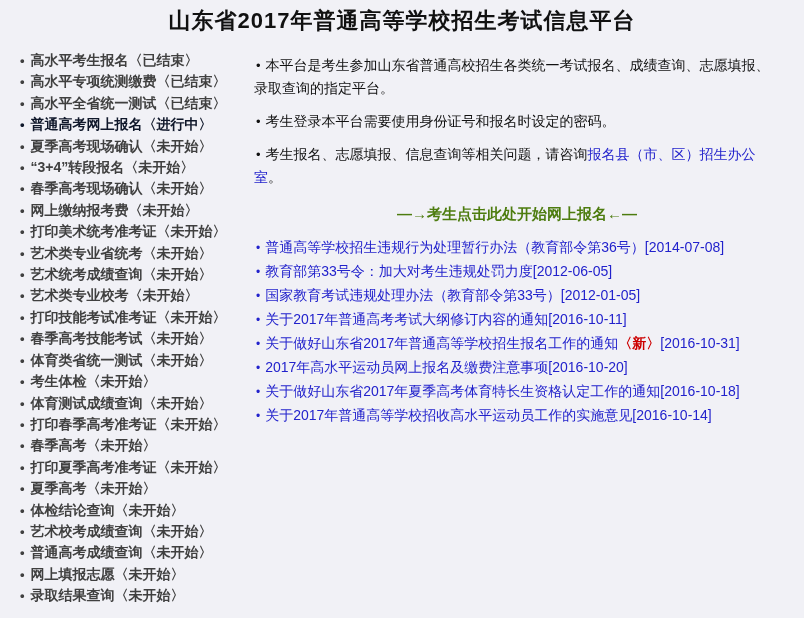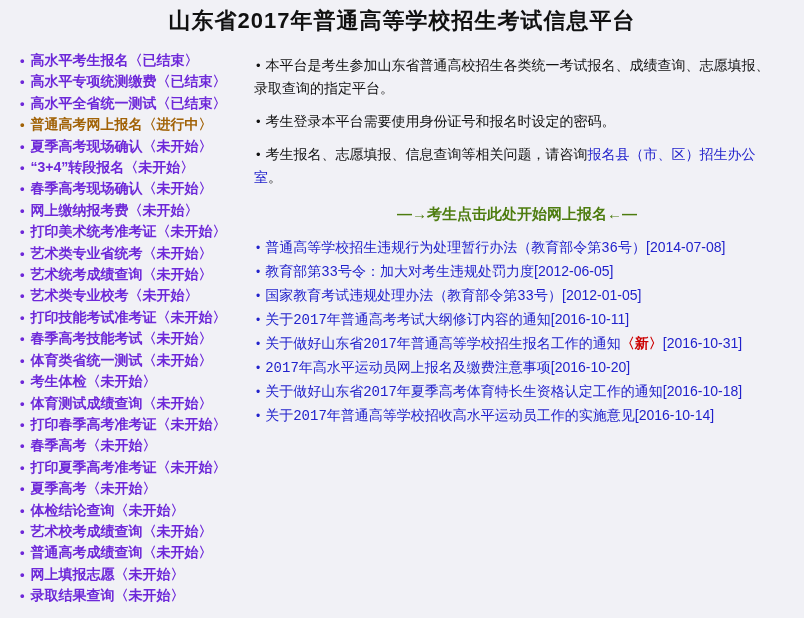--- a/index.html
+++ b/index.html
@@ -28,26 +28,26 @@
   .sidebar {
     list-style: none;
     margin: 0;
     padding: 0;
     width: 232px;
     flex: none;
   }
   .side-item {
     font-size: 14px;
     font-weight: bold;
-    color: #6d28d9;
+    color: #404040;
     line-height: 21.4px;
     white-space: nowrap;
     cursor: pointer;
   }
-  .side-item.active { color: #a16207; }
+  .side-item.active { color: #0f172a; }
   .dot {
     display: inline-block;
     margin: 0 6px 0 6px;
     font-size: 13px;
   }
   .side-link { color: inherit; text-decoration: none; }
   
   .main {
     width: 534px;
     padding-left: 8px;
@@ -78,21 +78,21 @@
     padding: 0;
   }
   .news-item {
     font-size: 14px;
     line-height: 23px;
     color: #2222cc;
     white-space: nowrap;
     cursor: pointer;
   }
   .news-item .dot { margin: 0 5px 0 2px; font-size: 12px; }
-  .news-link { color: #2222cc; text-decoration: none; font-family: Liberation Mono, monospace; }
+  .news-link { color: #2222cc; text-decoration: none; }
   .new-badge { color: #cc0000; font-weight: bold; }
   .news-date { color: #2222cc; }
 </style>
 </head>
 <body>
 
 <div class="page">
   <h1 class="title">山东省2017年普通高等学校招生考试信息平台</h1>
 
   <div class="content">

